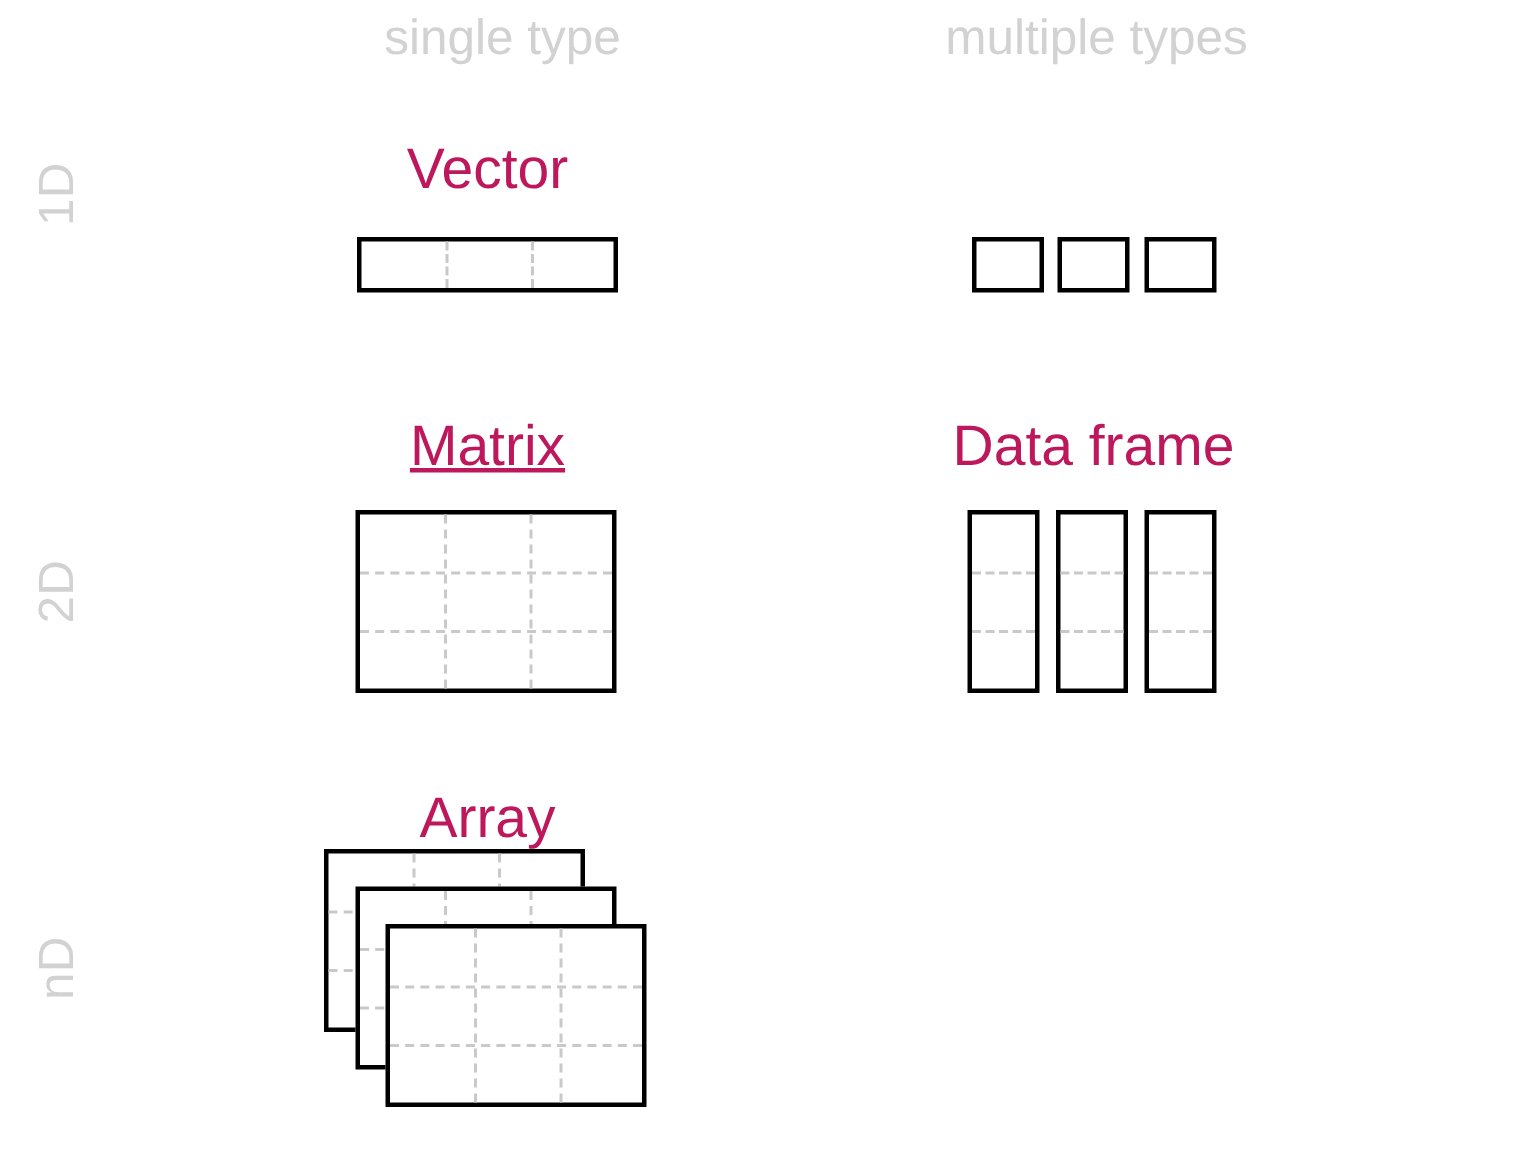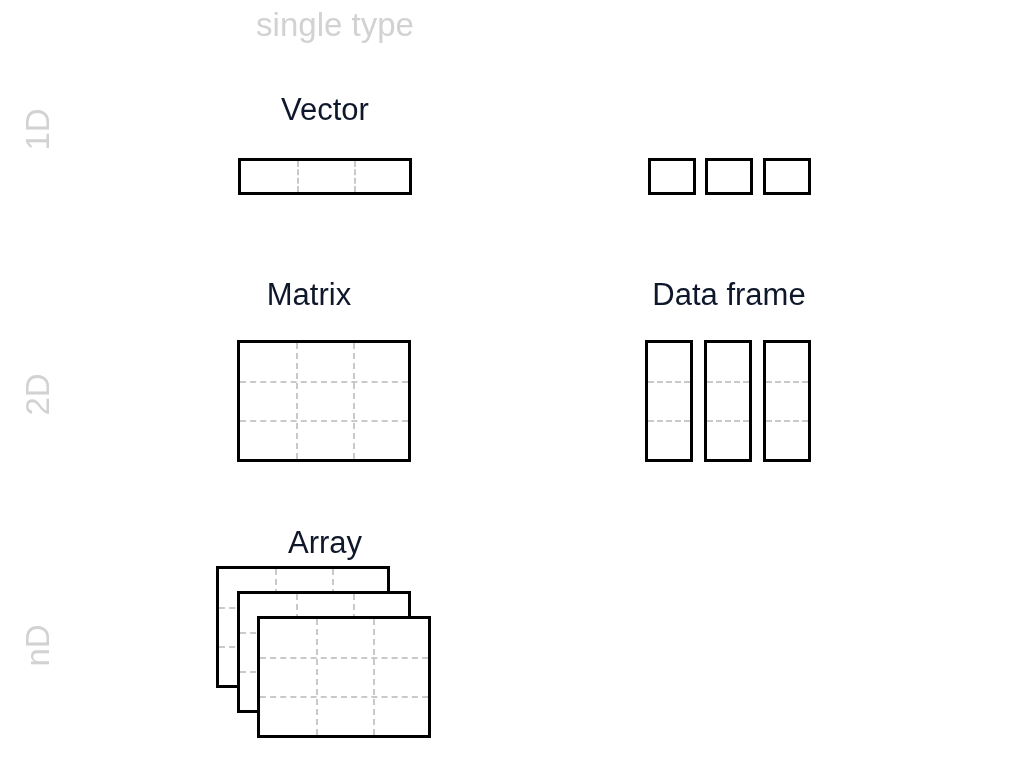--- a/index.html
+++ b/index.html
@@ -47,30 +47,30 @@
     width: 120px;
     left: -23px;
   }
   #row-label-1d { top: 113px; }
   #row-label-2d { top: 378px; }
   #row-label-nd { top: 629px; }
 
   
   .item-title {
     position: absolute;
-    font-size: 31px;
-    color: #0f172a;
+    font-size: 38px;
+    color: #be185d;
     white-space: nowrap;
     text-align: center;
     line-height: 1;
     font-weight: 400;
   }
   #title-vector     { left: 125px; top: 94px;  width: 400px; }
   #title-list       { left: 531px; top: 94px;  width: 400px; }
-  #title-matrix     { left: 109px; top: 279px; width: 400px; }
+  #title-matrix     { left: 125px; top: 279px; width: 400px; text-decoration: underline; }
   #title-dataframe  { left: 529px; top: 279px; width: 400px; }
   #title-array      { left: 125px; top: 527px; width: 400px; }
 
   
   .shape {
     position: absolute;
     box-sizing: border-box;
     background: #ffffff;
     border: 3px solid #000000;
   }
@@ -109,20 +109,21 @@
   #array-layer-0 { left: 216px; top: 566px; width: 174px; height: 122px; z-index: 1; }
   #array-layer-1 { left: 237px; top: 591px; width: 174px; height: 122px; z-index: 2; }
   #array-layer-2 { left: 257px; top: 616px; width: 174px; height: 122px; z-index: 3; }
 </style>
 </head>
 <body>
 
 <div id="canvas">
 
   <div class="col-header" id="col-header-single">single type</div>
+  <div class="col-header" id="col-header-multiple">multiple types</div>
 
   <div class="row-label" id="row-label-1d">1D</div>
   <div class="row-label" id="row-label-2d">2D</div>
   <div class="row-label" id="row-label-nd">nD</div>
 
   <div class="item-title" id="title-vector">Vector</div>
   <div class="shape" id="vector-box">
     <div class="dash-v" style="left:56px; top:0; height:31px;"></div>
     <div class="dash-v" style="left:113px; top:0; height:31px;"></div>
   </div>

